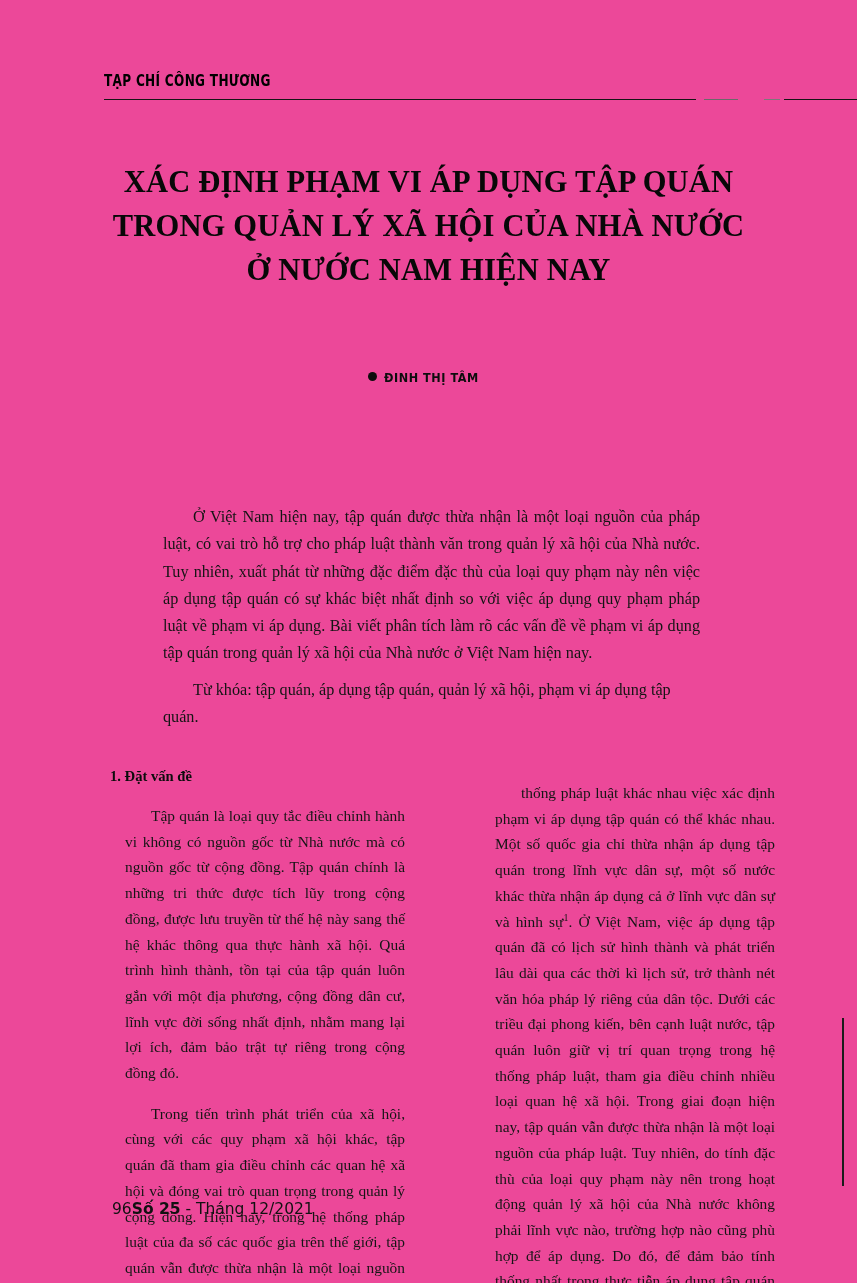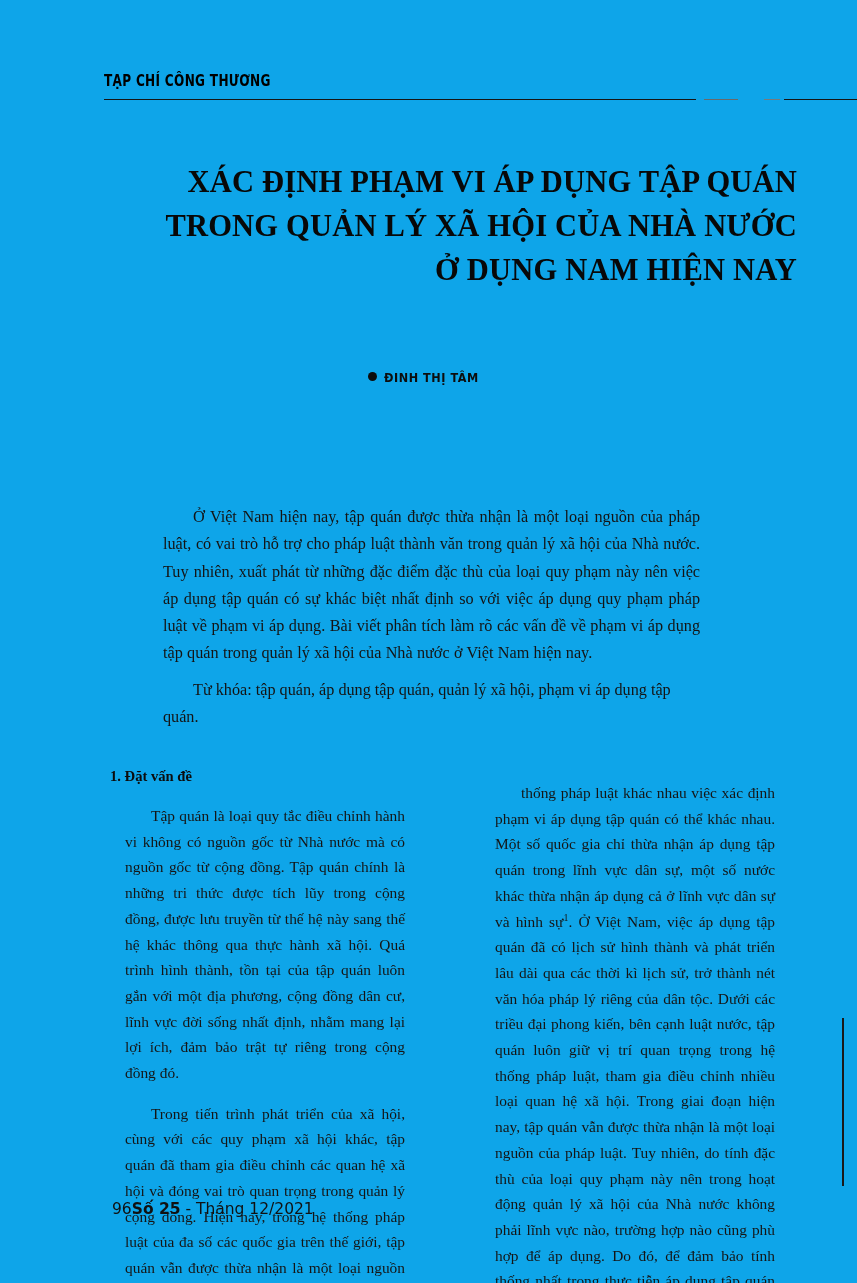--- a/index.html
+++ b/index.html
@@ -12,21 +12,21 @@
     height: 1283px;
     position: relative;
     overflow: hidden;
     font-family: "Liberation Serif", "DejaVu Serif", serif;
     color: #111111;
   }
 
   .page {
     position: absolute;
     inset: 0;
-    background: #0ea5e9;
+    background: #ec4899;
   }
 
   
   .masthead {
     position: absolute;
     left: 104px;
     top: 72px;
     width: 700px;
   }
   .masthead-title {
@@ -71,21 +71,21 @@
     height: 1px;
     background: #7a7a7a;
   }
 
   
   .title-block {
     position: absolute;
     left: 60px;
     top: 160px;
     width: 737px;
-    text-align: right;
+    text-align: center;
   }
   .title-line {
     font-family: "Liberation Serif", "DejaVu Serif", serif;
     font-weight: 700;
     font-size: 30.5px;
     line-height: 44px;
     letter-spacing: 0.2px;
     color: #080808;
     white-space: nowrap;
   }
@@ -222,21 +222,21 @@
     <div class="masthead-title">TẠP CHÍ CÔNG THƯƠNG</div>
     <div class="masthead-rule"></div>
     <div class="masthead-rule-dash"></div>
     <div class="masthead-rule2-dash"></div>
     <div class="masthead-rule2"></div>
   </div>
 
   <div class="title-block">
     <div class="title-line">XÁC ĐỊNH PHẠM VI ÁP DỤNG TẬP QUÁN</div>
     <div class="title-line">TRONG QUẢN LÝ XÃ HỘI CỦA NHÀ NƯỚC</div>
-    <div class="title-line">Ở DỤNG NAM HIỆN NAY</div>
+    <div class="title-line">Ở NƯỚC NAM HIỆN NAY</div>
   </div>
 
   <div class="author-row">
     <span class="author-bullet"></span><span class="author-name">ĐINH THỊ TÂM</span>
   </div>
 
   <div class="abstract">
     <div class="abstract-body">Ở Việt Nam hiện nay, tập quán được thừa nhận là một loại nguồn của pháp luật, có vai trò hỗ trợ cho pháp luật thành văn trong quản lý xã hội của Nhà nước. Tuy nhiên, xuất phát từ những đặc điểm đặc thù của loại quy phạm này nên việc áp dụng tập quán có sự khác biệt nhất định so với việc áp dụng quy phạm pháp luật về phạm vi áp dụng. Bài viết phân tích làm rõ các vấn đề về phạm vi áp dụng tập quán trong quản lý xã hội của Nhà nước ở Việt Nam hiện nay.</div>
     <div class="keywords"><b>Từ khóa:</b><span> tập quán, áp dụng tập quán, quản lý xã hội, phạm vi áp dụng tập quán.</span></div>
   </div>

